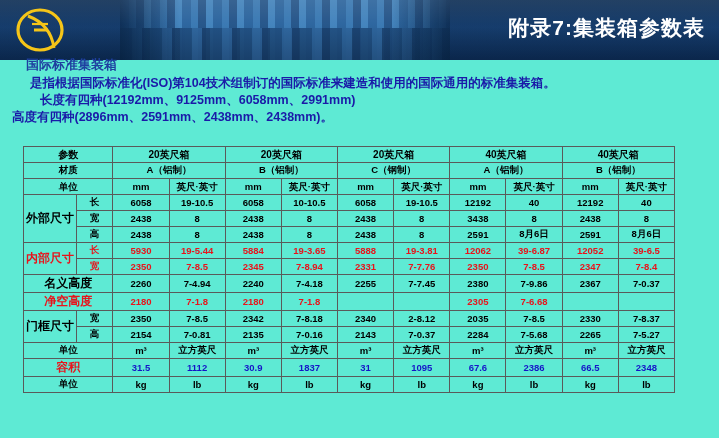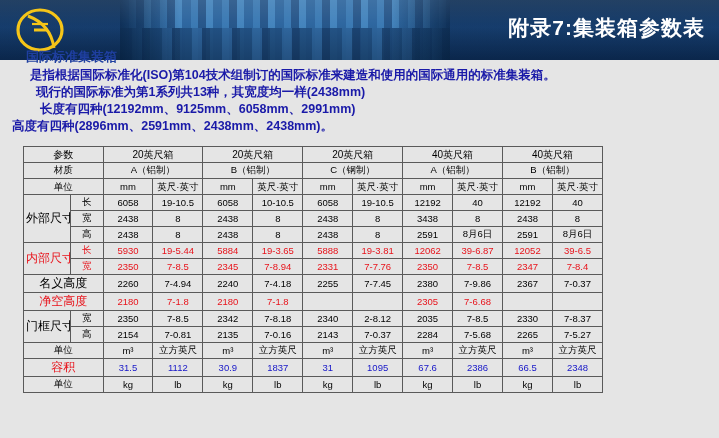--- a/index.html
+++ b/index.html
@@ -10,21 +10,21 @@
     width: 719px;
     height: 438px;
     overflow: hidden;
     background: #ffffff;
     font-family: "Liberation Sans", sans-serif;
   }
   .slide {
     position: relative;
     width: 719px;
     height: 438px;
-    background: #e5e5e5;
+    background: #5eead4;
   }
   
   .header {
     position: absolute;
     left: 0;
     top: 0;
     width: 719px;
     height: 60px;
     background: linear-gradient(180deg, #0a2b52 0%, #123a6b 45%, #0d2f5c 100%);
     overflow: hidden;
@@ -78,21 +78,21 @@
     color: #ffffff;
     font-size: 21px;
     font-weight: bold;
     letter-spacing: 1px;
     white-space: nowrap;
   }
   
   .intro {
     position: absolute;
     left: 0;
-    top: 44px;
+    top: 52px;
     width: 673px;
   }
   .intro-title {
     margin: 4px 0 1px 26px;
     color: #1f3fa0;
     font-size: 13px;
     font-weight: bold;
   }
   .intro-line {
     color: #1a1aa8;
@@ -107,24 +107,25 @@
   .intro-line.l4 { padding-left: 12px; }
   
   .tbl-wrap {
     position: absolute;
     left: 23px;
     top: 146px;
     width: 672px;
   }
   table.spec {
     border-collapse: collapse;
-    width: 580px;
+    width: 652px;
     table-layout: fixed;
     font-size: 9.5px;
     color: #000000;
+    font-weight: bold;
   }
   table.spec td {
     border: 1px solid #5a5a5a;
     height: 15px;
     padding: 0 2px;
     text-align: center;
     vertical-align: middle;
     white-space: nowrap;
     overflow: hidden;
   }
@@ -155,21 +156,20 @@
       <path d="M14 12 C30 18, 38 30, 40 44" fill="none" stroke="#f5c518" stroke-width="3"></path>
       <path d="M20 26 L34 26" stroke="#f5c518" stroke-width="3"></path>
       <path d="M18 20 L34 20" stroke="#f5c518" stroke-width="2.2"></path>
     </svg>
     <div class="header-title">附录7:集装箱参数表</div>
   </div>
 
   <div class="intro">
     <div class="intro-title">国际标准集装箱</div>
     <div class="intro-line">是指根据国际标准化(ISO)第104技术组制订的国际标准来建造和使用的国际通用的标准集装箱。</div>
-    <div class="intro-line l2">现行的国际标准为第1系列共13种，其宽度均一样(2438mm)</div>
     <div class="intro-line l3">长度有四种(12192mm、9125mm、6058mm、2991mm)</div>
     <div class="intro-line l4">高度有四种(2896mm、2591mm、2438mm、2438mm)。</div>
   </div>
 
   <div class="tbl-wrap">
     <table class="spec">
       <colgroup>
         <col class="col-lbl1">
           <col class="col-lbl2">
         <col class="col-v">

